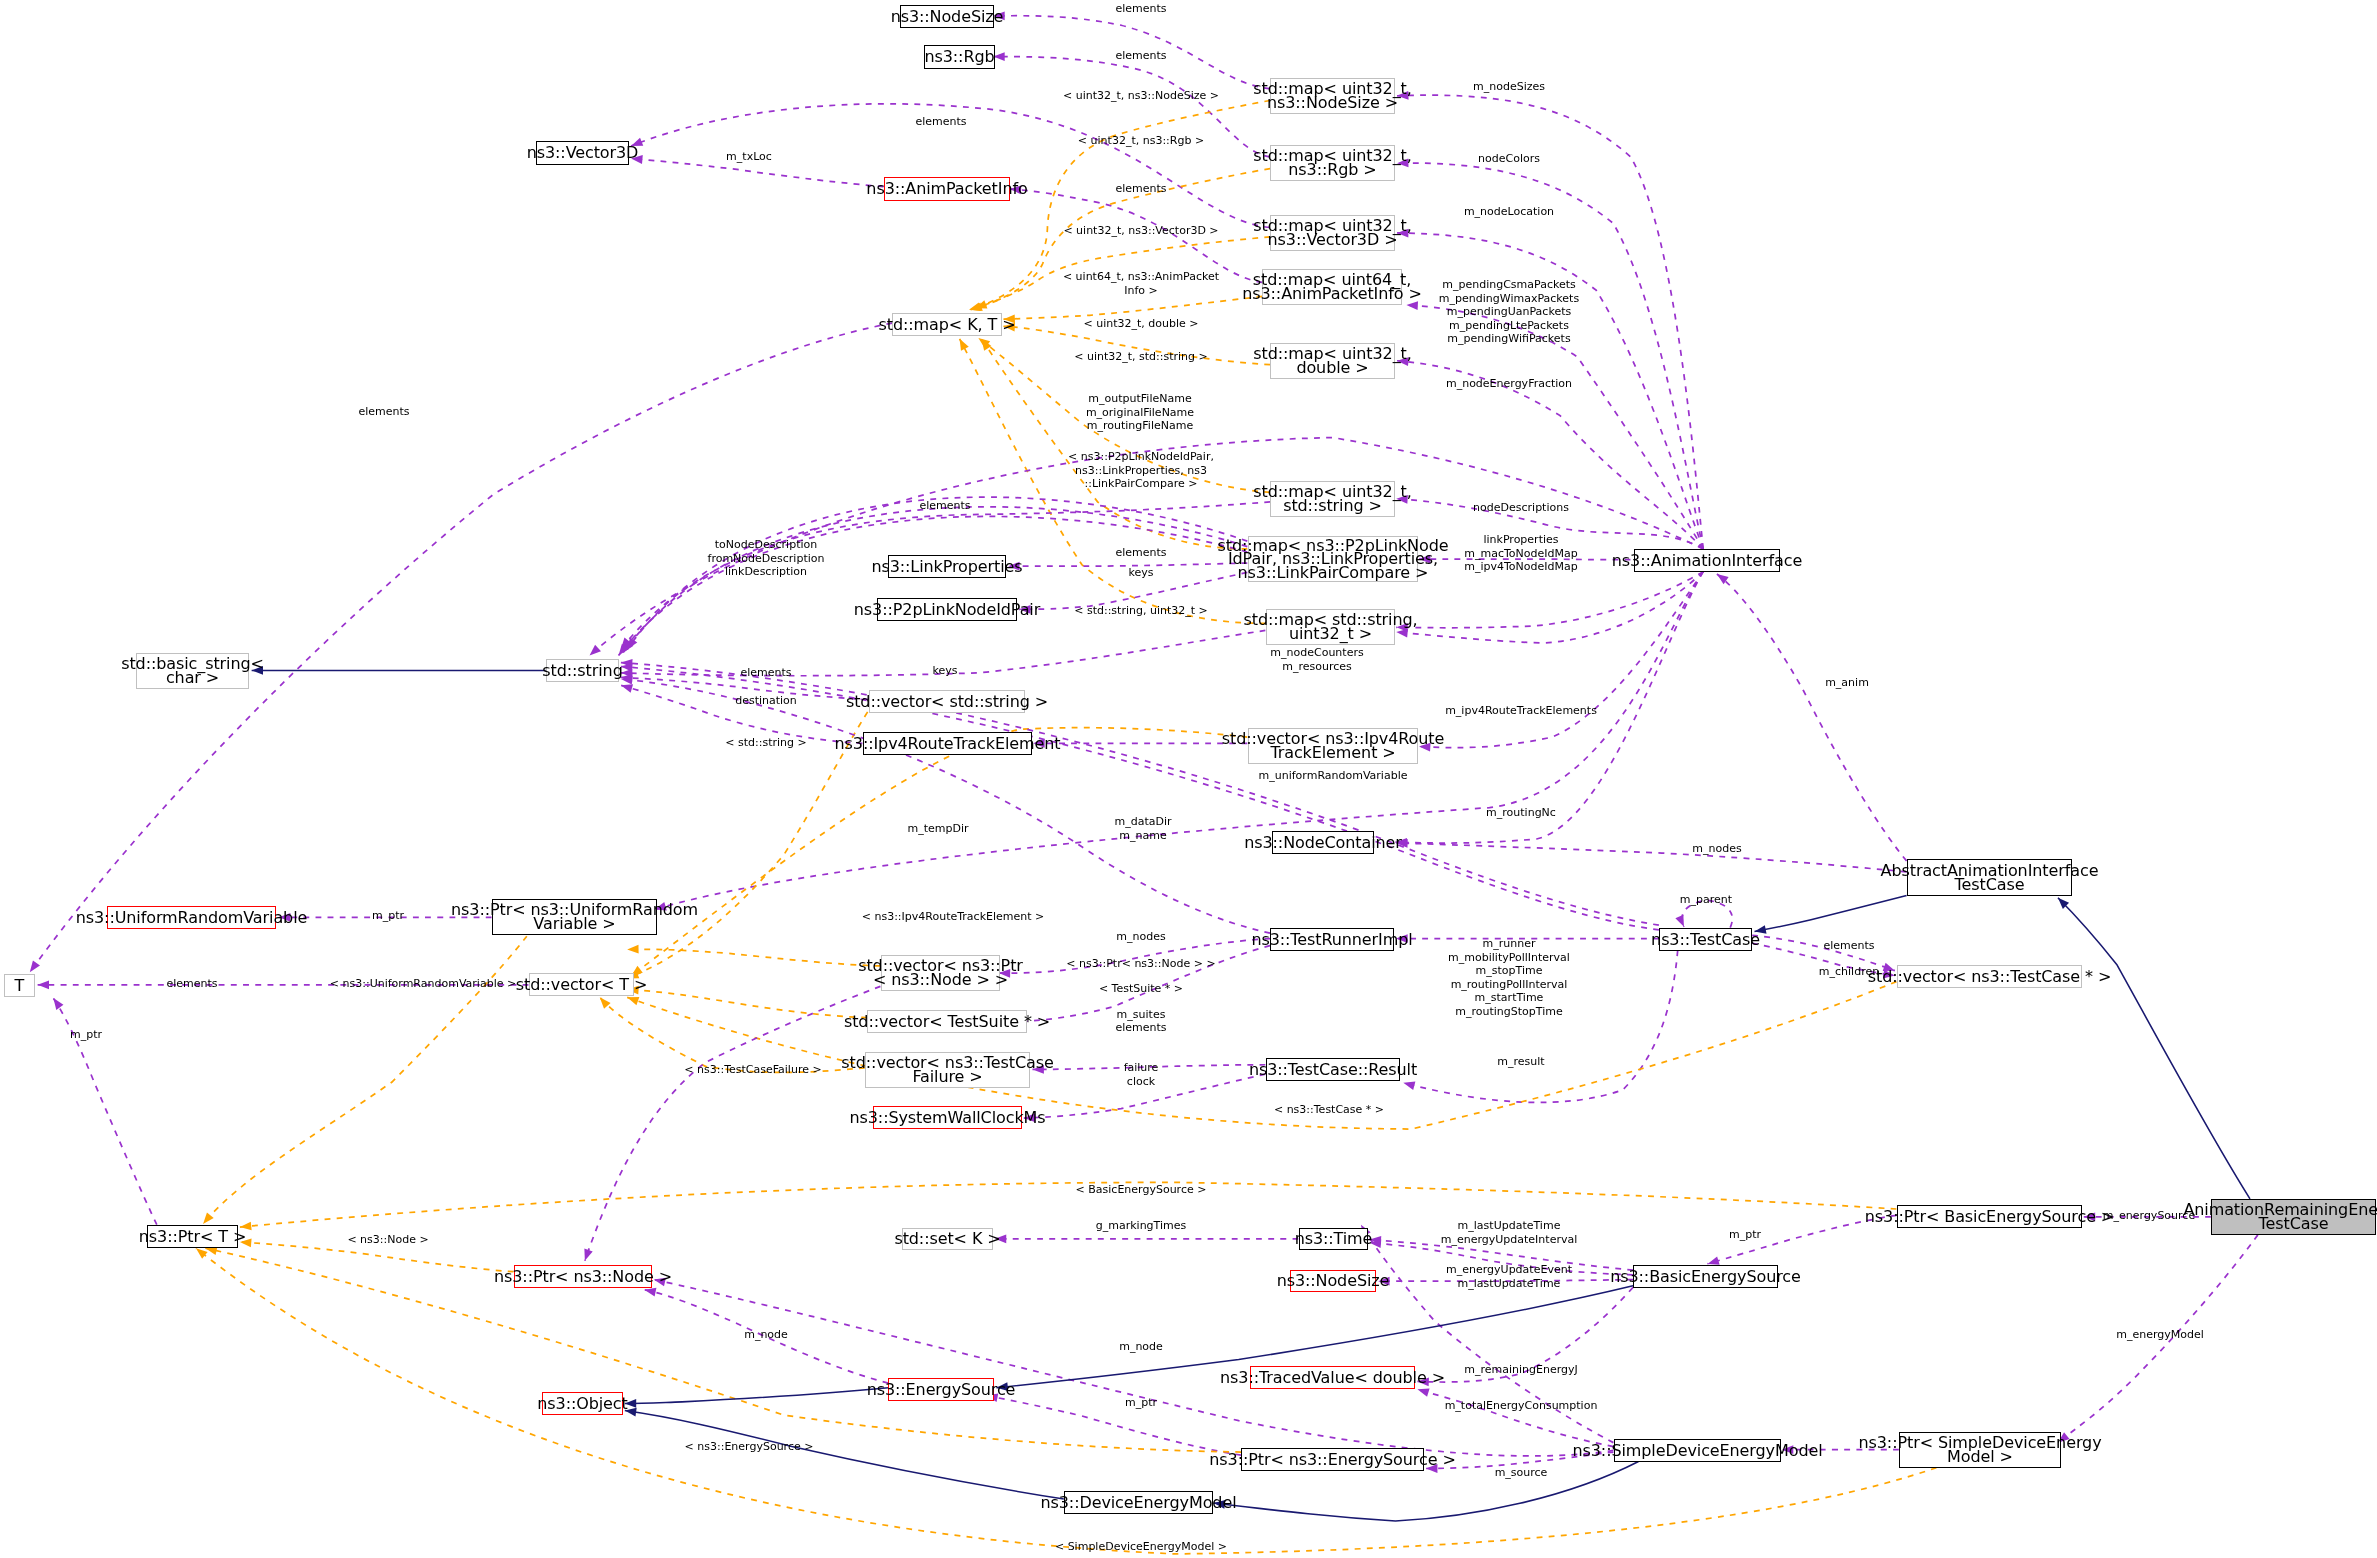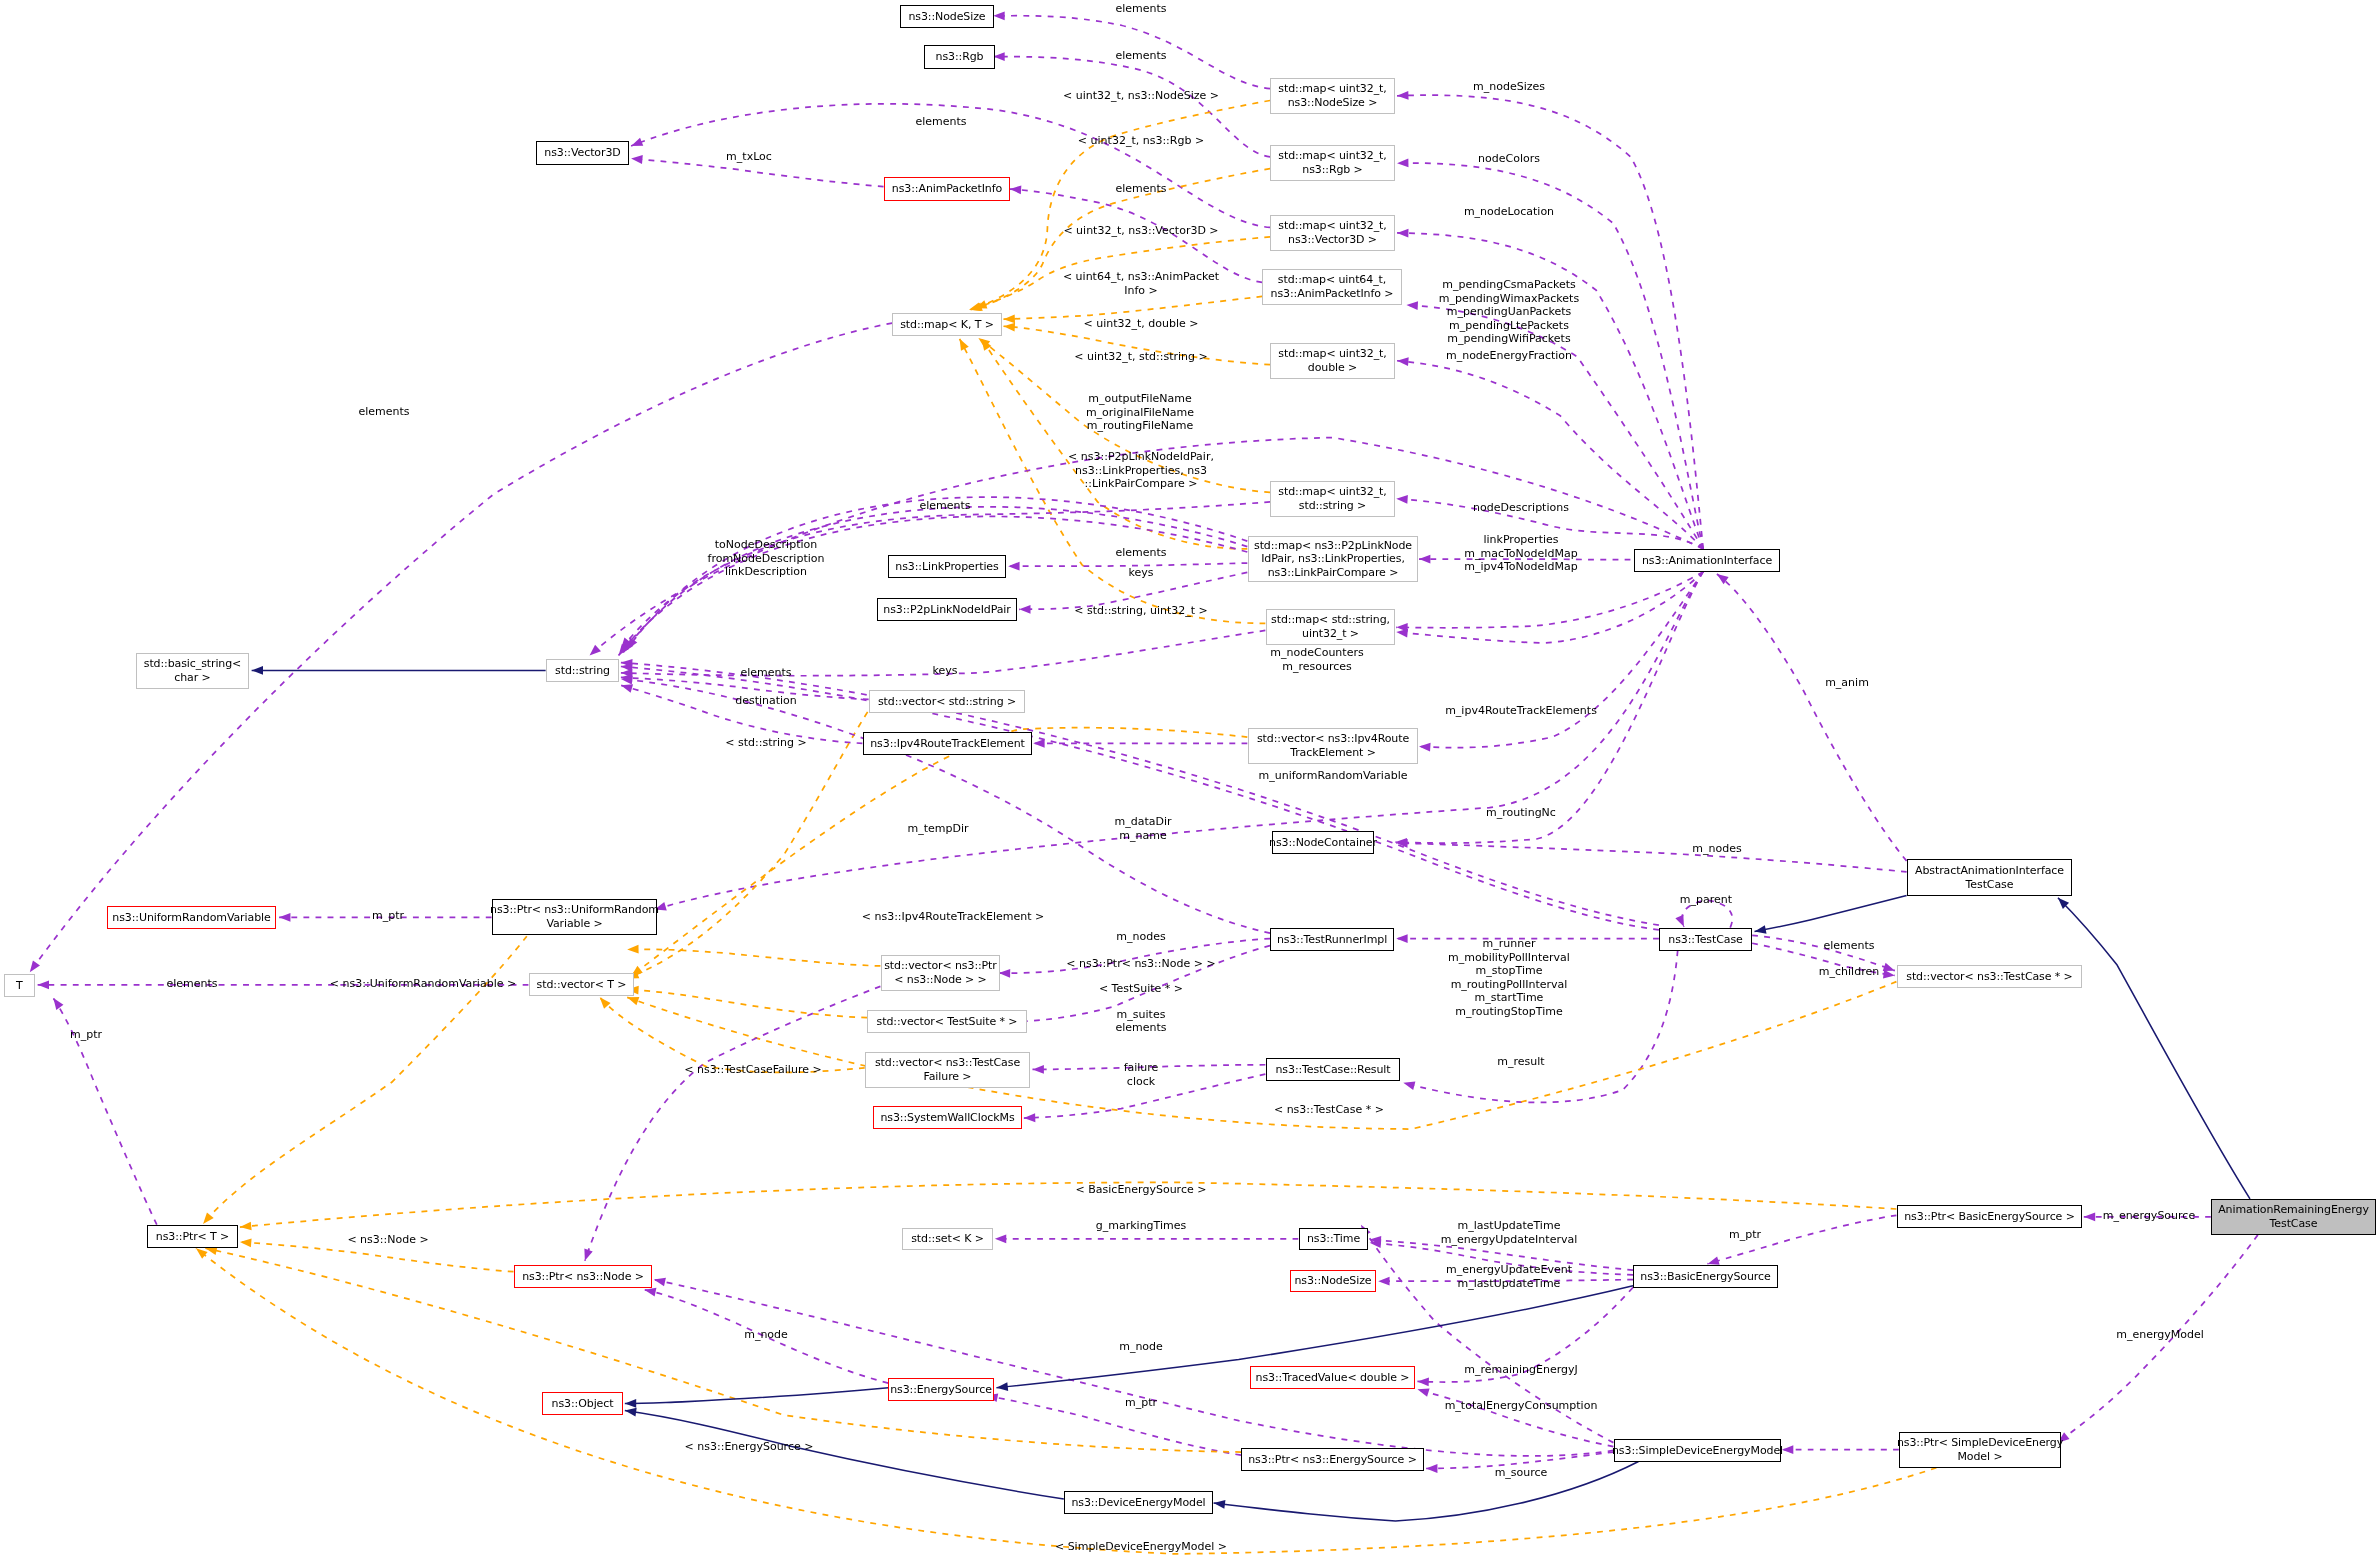--- a/index.html
+++ b/index.html
@@ -2,21 +2,21 @@
 <html style="font-size:12.5px"><head>
 <meta charset="utf-8">
 <title>Collaboration diagram</title>
 <style>
 html,body{margin:0;padding:0;background:#fff;}
 #page{position:relative;width:2377px;height:1558px;background:#fff;overflow:hidden;
   font-family:"DejaVu Sans",sans-serif;}
 
 #edges{position:absolute;left:0;top:0;width:2377px;height:1558px;}
 .node{position:absolute;box-sizing:border-box;display:flex;align-items:center;
-  justify-content:center;text-align:center;background:#fff;font-size:11px;
+  justify-content:center;text-align:center;background:#fff;font-size:16px;
   line-height:13.6px;color:#000;white-space:pre;letter-spacing:-0.1px;}
 .node.solid{border:1.3px solid #000;}
 .node.light{border:0.9px solid #c0c0c0;}
 .node.red{border:1.3px solid #ff0000;}
 .node.gray{border:1.3px solid #000;background:#bfbfbf;}
 .lbl{position:absolute;text-align:center;font-size:11px;line-height:13.6px;
   color:#000;white-space:pre;transform:translate(-50%,-50%);}
 path.edge{fill:none;stroke-width:2.2;stroke-dasharray:7.5,8;}
 path.eu{stroke:#9a32cd;} polygon.eu{fill:#9a32cd;}
 path.et{stroke:#ffa500;} polygon.et{fill:#ffa500;}
@@ -288,21 +288,21 @@
 m_originalFileName
 m_routingFileName</div>
 <div class="lbl" style="left:1509px;top:87px">m_nodeSizes</div>
 <div class="lbl" style="left:1509px;top:159px">nodeColors</div>
 <div class="lbl" style="left:1509px;top:212px">m_nodeLocation</div>
 <div class="lbl" style="left:1509px;top:312px">m_pendingCsmaPackets
 m_pendingWimaxPackets
 m_pendingUanPackets
 m_pendingLtePackets
 m_pendingWifiPackets</div>
-<div class="lbl" style="left:1509px;top:356px">m_nodeEnergyFraction</div>
+<div class="lbl" style="left:1509px;top:384px">m_nodeEnergyFraction</div>
 <div class="lbl" style="left:384px;top:412px">elements</div>
 <div class="lbl" style="left:1141px;top:470px">&lt; ns3::P2pLinkNodeIdPair,
 ns3::LinkProperties, ns3
 ::LinkPairCompare &gt;</div>
 <div class="lbl" style="left:945px;top:506px">elements</div>
 <div class="lbl" style="left:1521px;top:508px">nodeDescriptions</div>
 <div class="lbl" style="left:1141px;top:553px">elements</div>
 <div class="lbl" style="left:1141px;top:573px">keys</div>
 <div class="lbl" style="left:766px;top:558px">toNodeDescription
 fromNodeDescription

